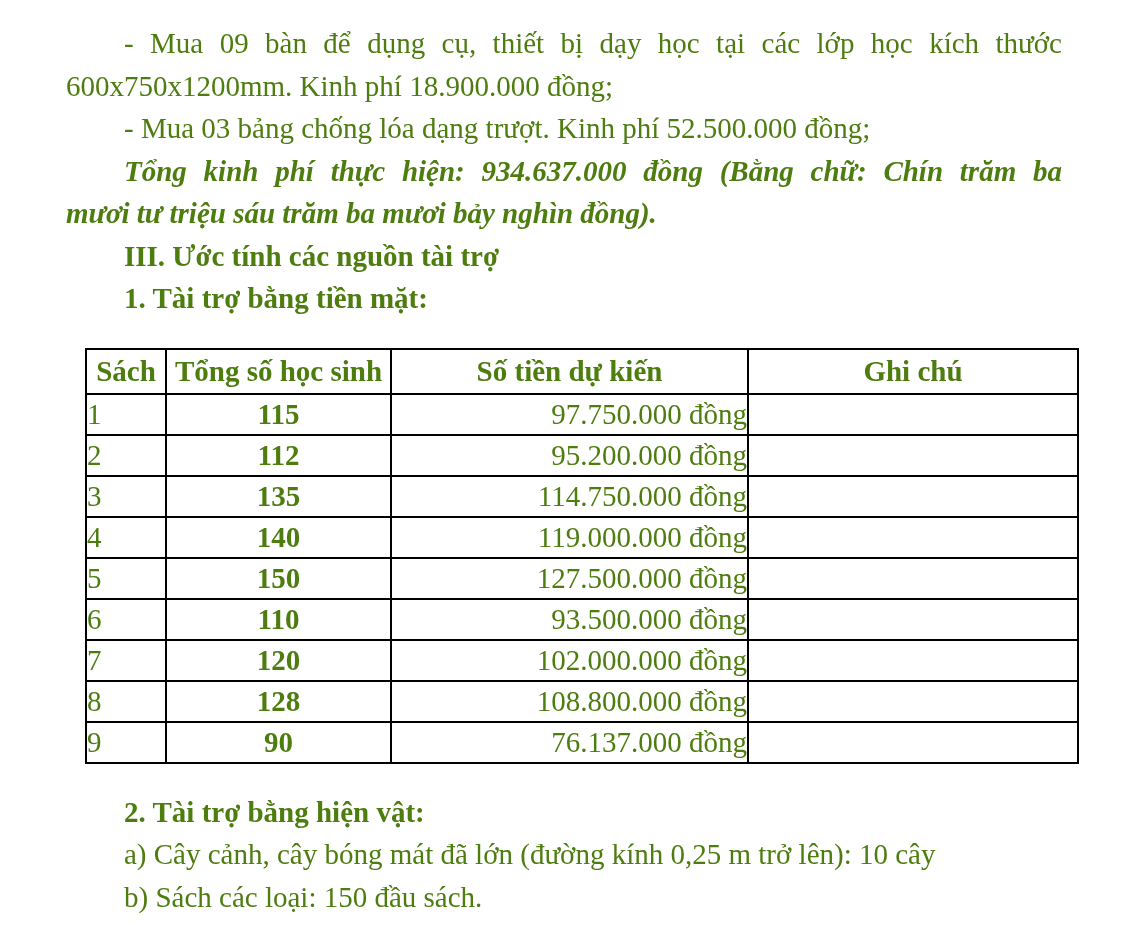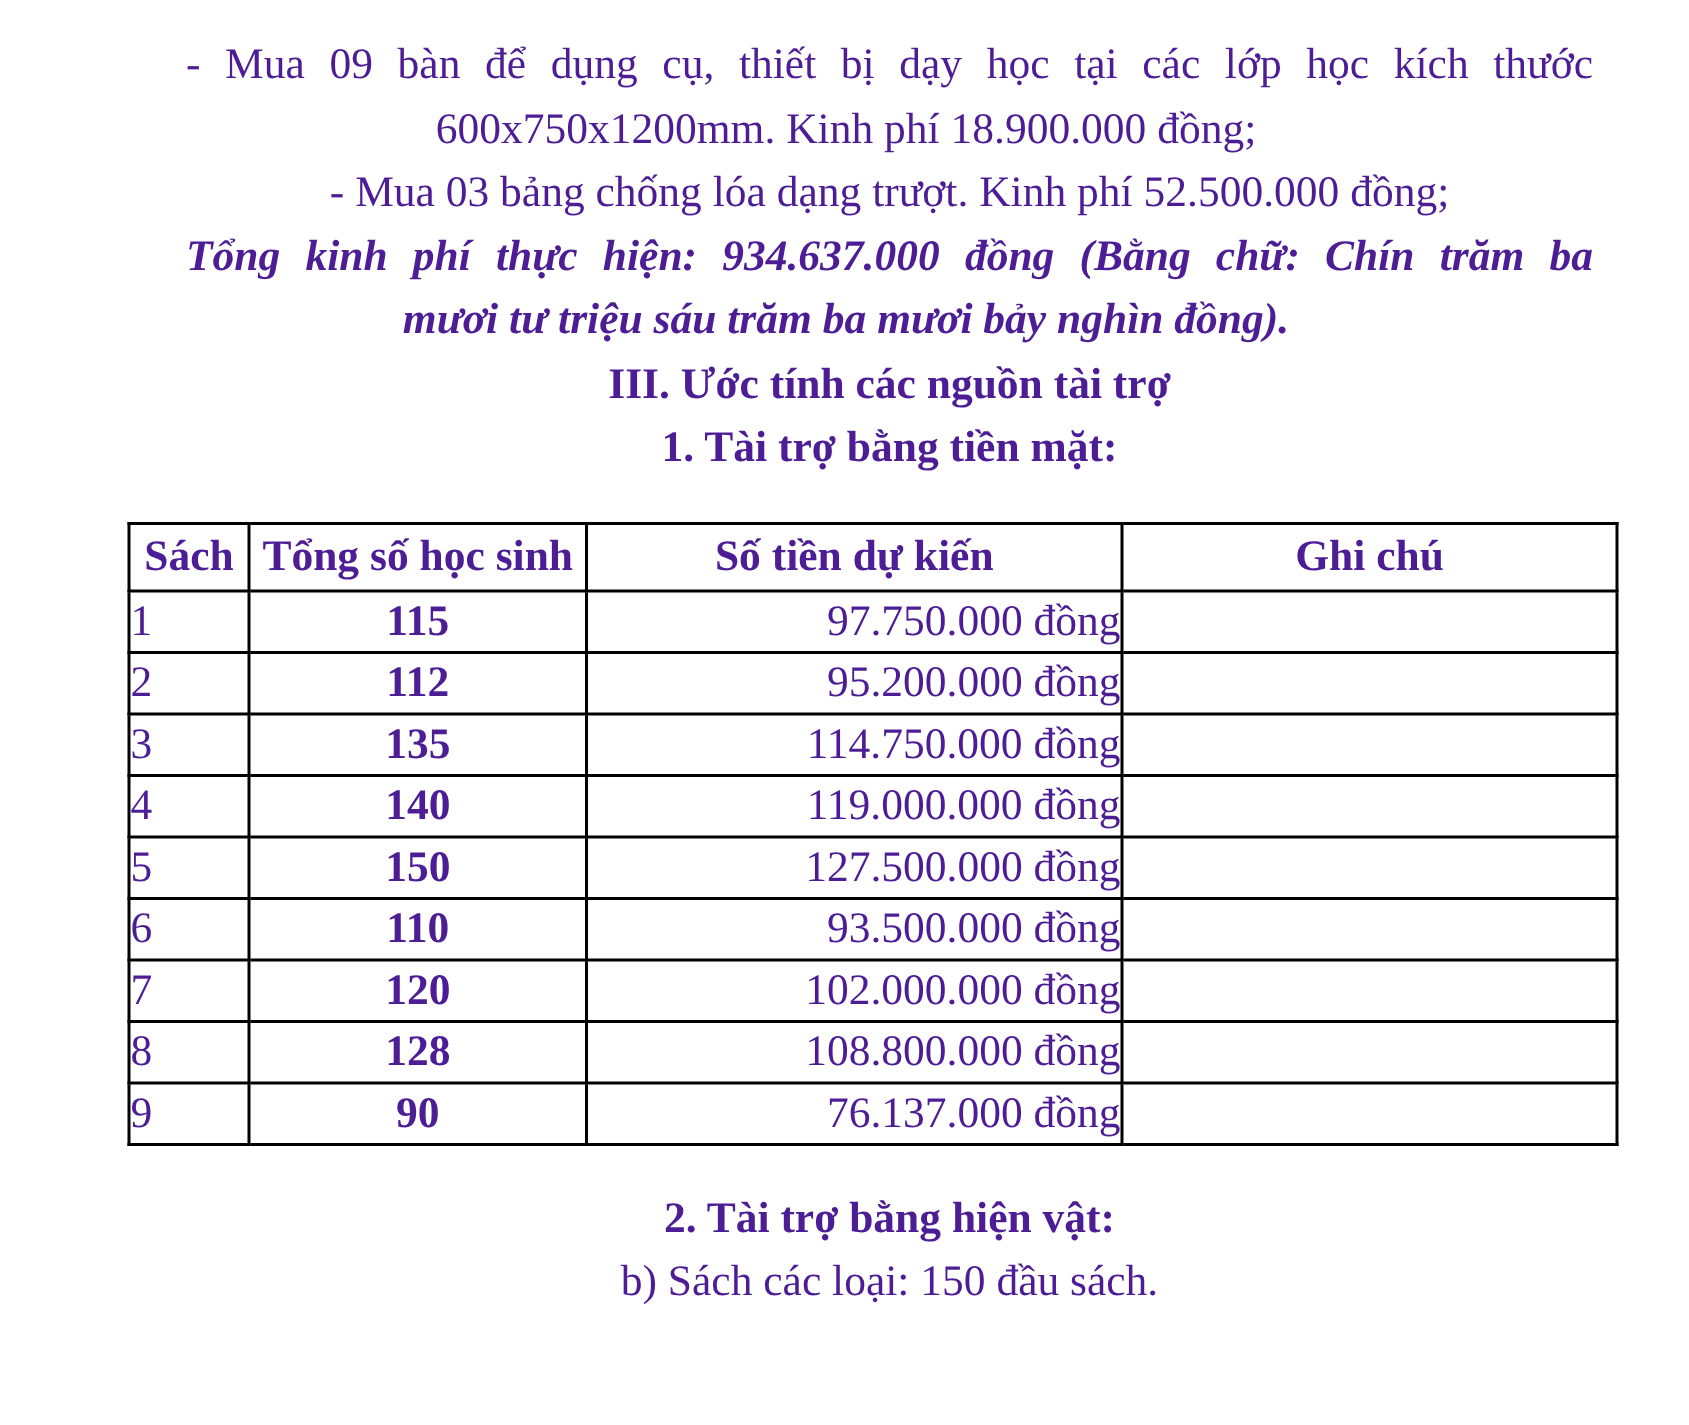--- a/index.html
+++ b/index.html
@@ -2,29 +2,29 @@
 <html><head>
 <meta charset="utf-8">
 <style>
   html, body { margin: 0; padding: 0; background: #e8e8e8; }
   .page {
     position: relative;
     width: 1126px;
     height: 950px;
     margin: 0 auto;
     background: #ffffff;
-    color: #4c1d95;
+    color: #4d7c0f;
     font-family: "Liberation Serif", "DejaVu Serif", serif;
     font-size: 29px;
     line-height: 42.5px;
     box-sizing: border-box;
     padding: 22px 64px 0 66px;
     overflow: hidden;
   }
-  .para { margin: 0; text-align: center; }
+  .para { margin: 0; }
   .indent { text-indent: 58px; }
   .jline {
     text-align: justify;
     text-align-last: justify;
     white-space: nowrap;
   }
   .bold { font-weight: bold; }
   .bolditalic { font-weight: bold; font-style: italic; }
 
   table.cash {
@@ -138,15 +138,16 @@
       <tr>
         <td class="c-khoi">9</td>
         <td class="c-ss">90</td>
         <td class="c-tien">76.137.000 đồng</td>
         <td class="c-note"></td>
       </tr>
     </tbody>
   </table>
 
   <div class="para indent bold after-table">2. Tài trợ bằng hiện vật:</div>
+  <div class="para indent">a) Cây cảnh, cây bóng mát đã lớn (đường kính 0,25 m trở lên): 10 cây</div>
   <div class="para indent">b) Sách các loại: 150 đầu sách.</div>
 
 </div>
 
 </body></html>

